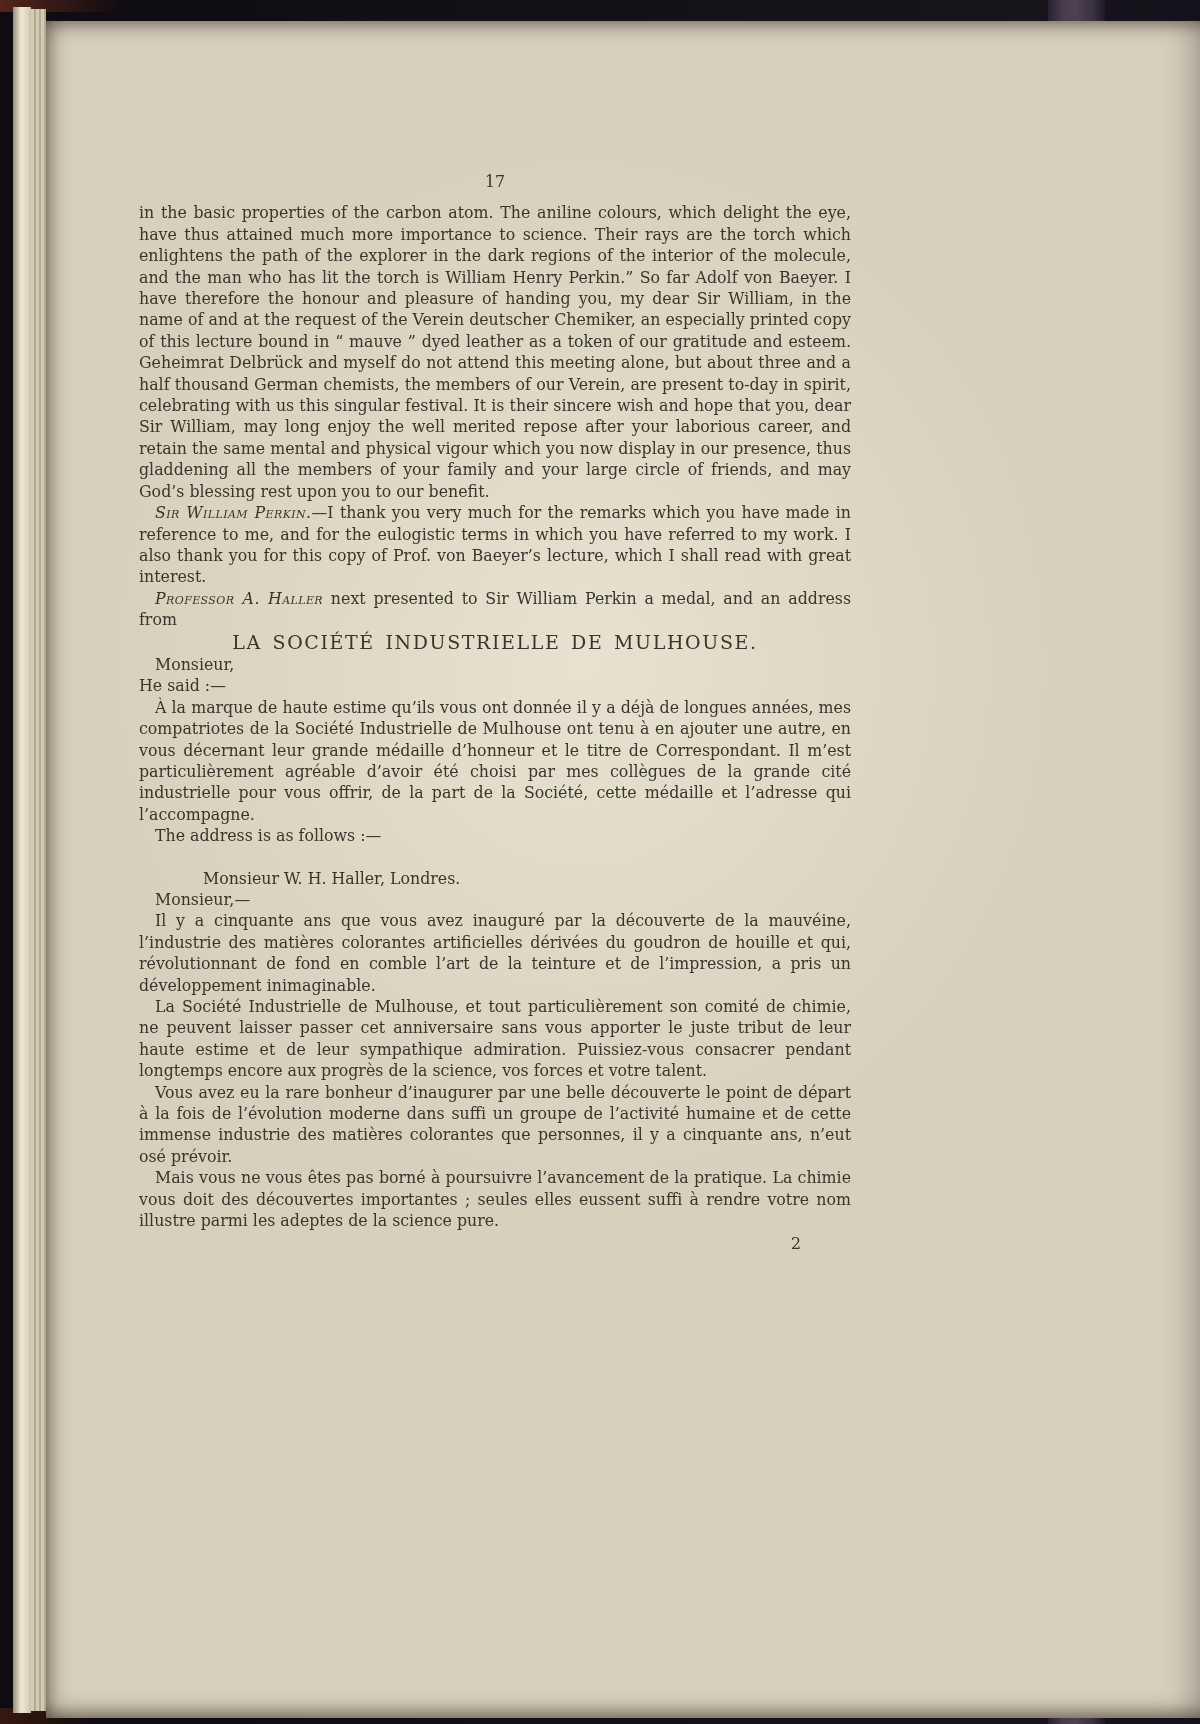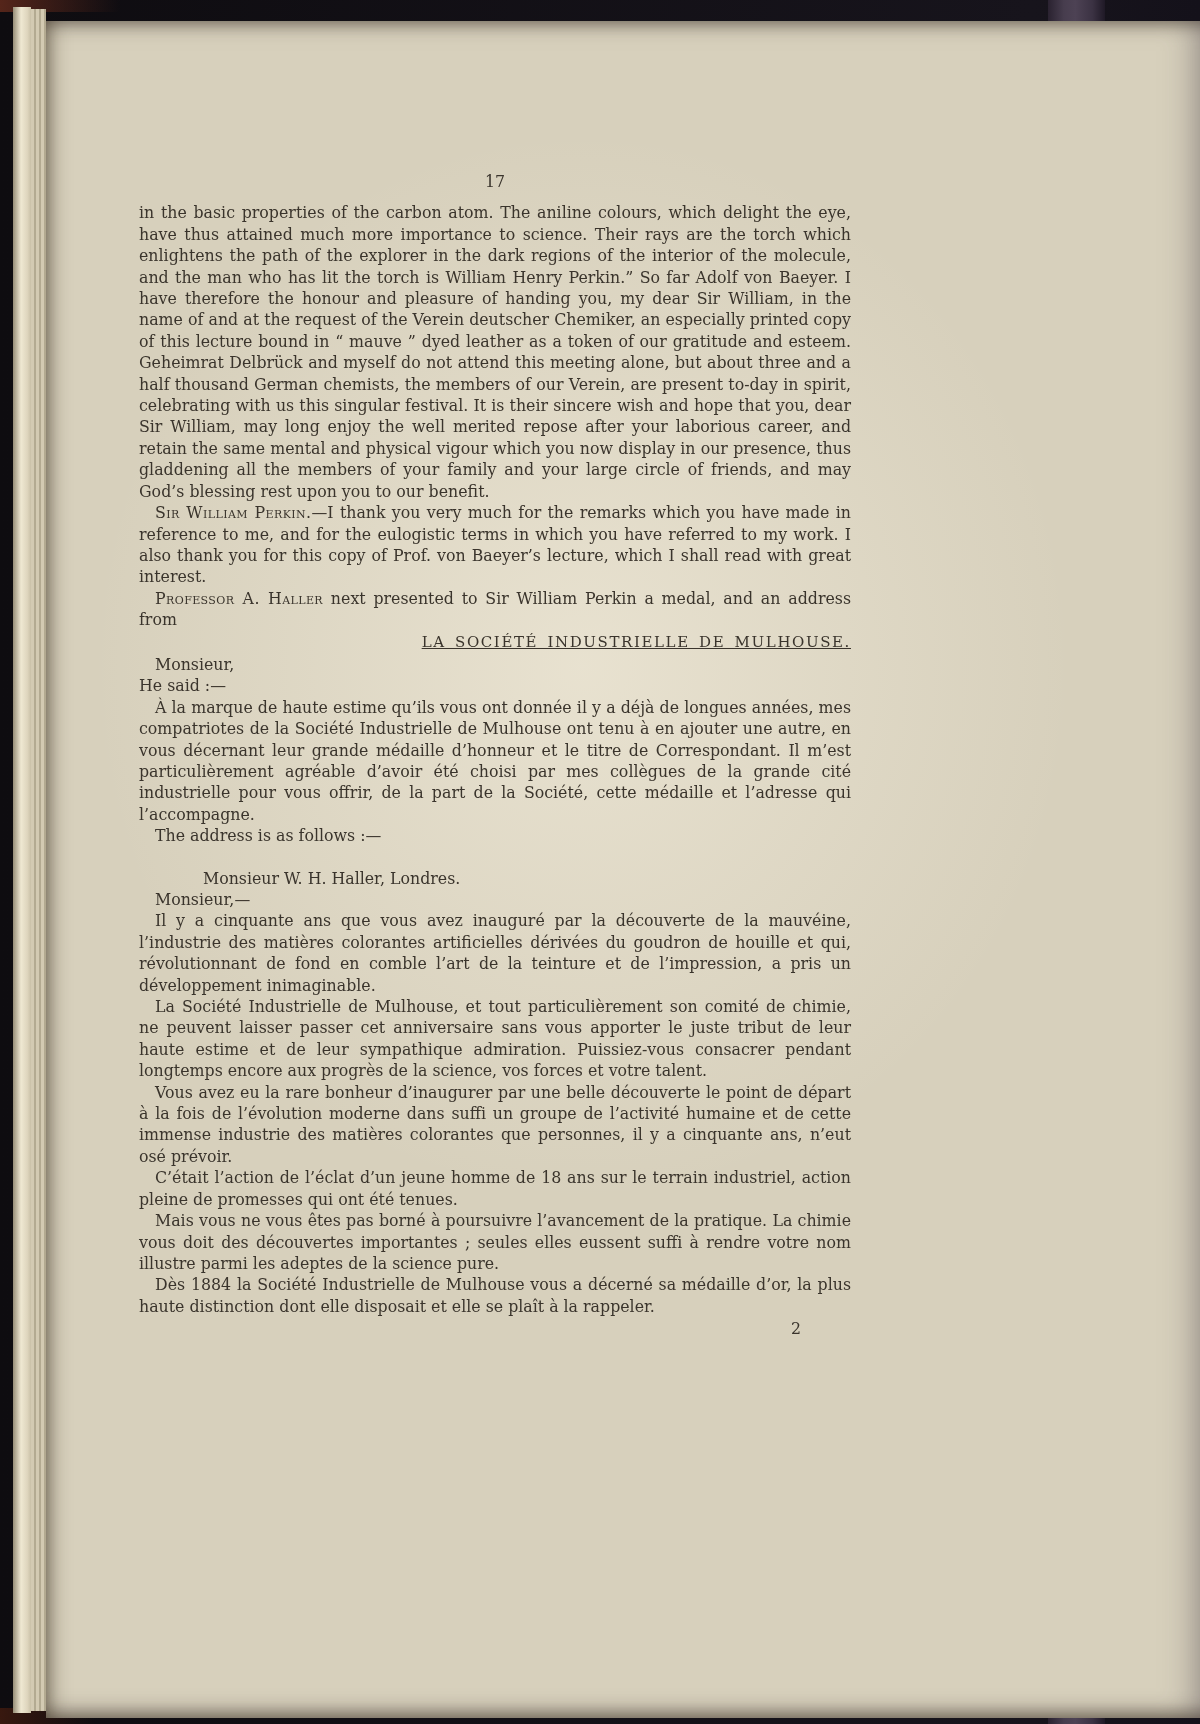--- a/index.html
+++ b/index.html
@@ -49,26 +49,26 @@
     position: absolute; left: 93px; top: 150px; width: 712px;
     color: #3a342c; font-size: 15.8px; line-height: 21.4px;
     text-align: justify;
   }
   .folio { text-align: center; margin-bottom: 10px; }
   p { margin: 0; }
   .indent { text-indent: 16px; }
   .noindent { text-indent: 0; }
   .line { text-align: left; }
   .heading {
-    text-align: right; text-indent: 0;
+    text-align: center; text-indent: 0;
     letter-spacing: 1.6px; word-spacing: 3px;
-    font-size: 15px; margin: 1px 0; text-decoration: underline;
+    font-size: 19px; margin: 1px 0;
   }
   .addr { margin-top: 21px; text-indent: 64px; text-align: left; }
-  .sc { font-variant: small-caps; letter-spacing: .4px; }
+  .sc { font-variant: small-caps; letter-spacing: .4px; font-style: italic; }
   .sig { text-align: right; padding-right: 50px; margin-top: 1px; }
 </style>
 </head>
 <body>
 
 <div class="corner-tl"></div>
 <div class="corner-bl"></div>
 <div class="stack-bright"></div>
 <div class="stack-mid"></div>
 <div class="binding"></div>
@@ -92,20 +92,18 @@
     <p class="indent">À la marque de haute estime qu’ils vous ont donnée il y a déjà de longues années, mes compatriotes de la Société Industrielle de Mulhouse ont tenu à en ajouter une autre, en vous décernant leur grande médaille d’honneur et le titre de Correspondant. Il m’est particulièrement agréable d’avoir été choisi par mes collègues de la grande cité industrielle pour vous offrir, de la part de la Société, cette médaille et l’adresse qui l’accompagne.</p>
 
     <p class="line indent">The address is as follows :—</p>
 
     <p class="addr">Monsieur W. H. Haller, Londres.</p>
     <p class="line indent">Monsieur,—</p>
 
     <p class="indent">Il y a cinquante ans que vous avez inauguré par la découverte de la mauvéine, l’industrie des matières colorantes artificielles dérivées du goudron de houille et qui, révolutionnant de fond en comble l’art de la teinture et de l’impression, a pris un développement inimaginable.</p>
     <p class="indent">La Société Industrielle de Mulhouse, et tout particulièrement son comité de chimie, ne peuvent laisser passer cet anniversaire sans vous apporter le juste tribut de leur haute estime et de leur sympathique admiration.  Puissiez-vous consacrer pendant longtemps encore aux progrès de la science, vos forces et votre talent.</p>
     <p class="indent">Vous avez eu la rare bonheur d’inaugurer par une belle découverte le point de départ à la fois de l’évolution moderne dans suffi un groupe de l’activité humaine et de cette immense industrie des matières colorantes que personnes, il y a cinquante ans, n’eut osé prévoir.</p>
-    <p class="indent">C’était l’action de l’éclat d’un jeune homme de 18 ans sur le terrain industriel, action pleine de promesses qui ont été tenues.</p>
     <p class="indent">Mais vous ne vous êtes pas borné à poursuivre l’avancement de la pratique.  La chimie vous doit des découvertes importantes ; seules elles eussent suffi à rendre votre nom illustre parmi les adeptes de la science pure.</p>
-    <p class="indent">Dès 1884 la Société Industrielle de Mulhouse vous a décerné sa médaille d’or, la plus haute distinction dont elle disposait et elle se plaît à la rappeler.</p>
 
     <div class="sig">2</div>
 
   </div>
 </div>
 
 </body></html>

